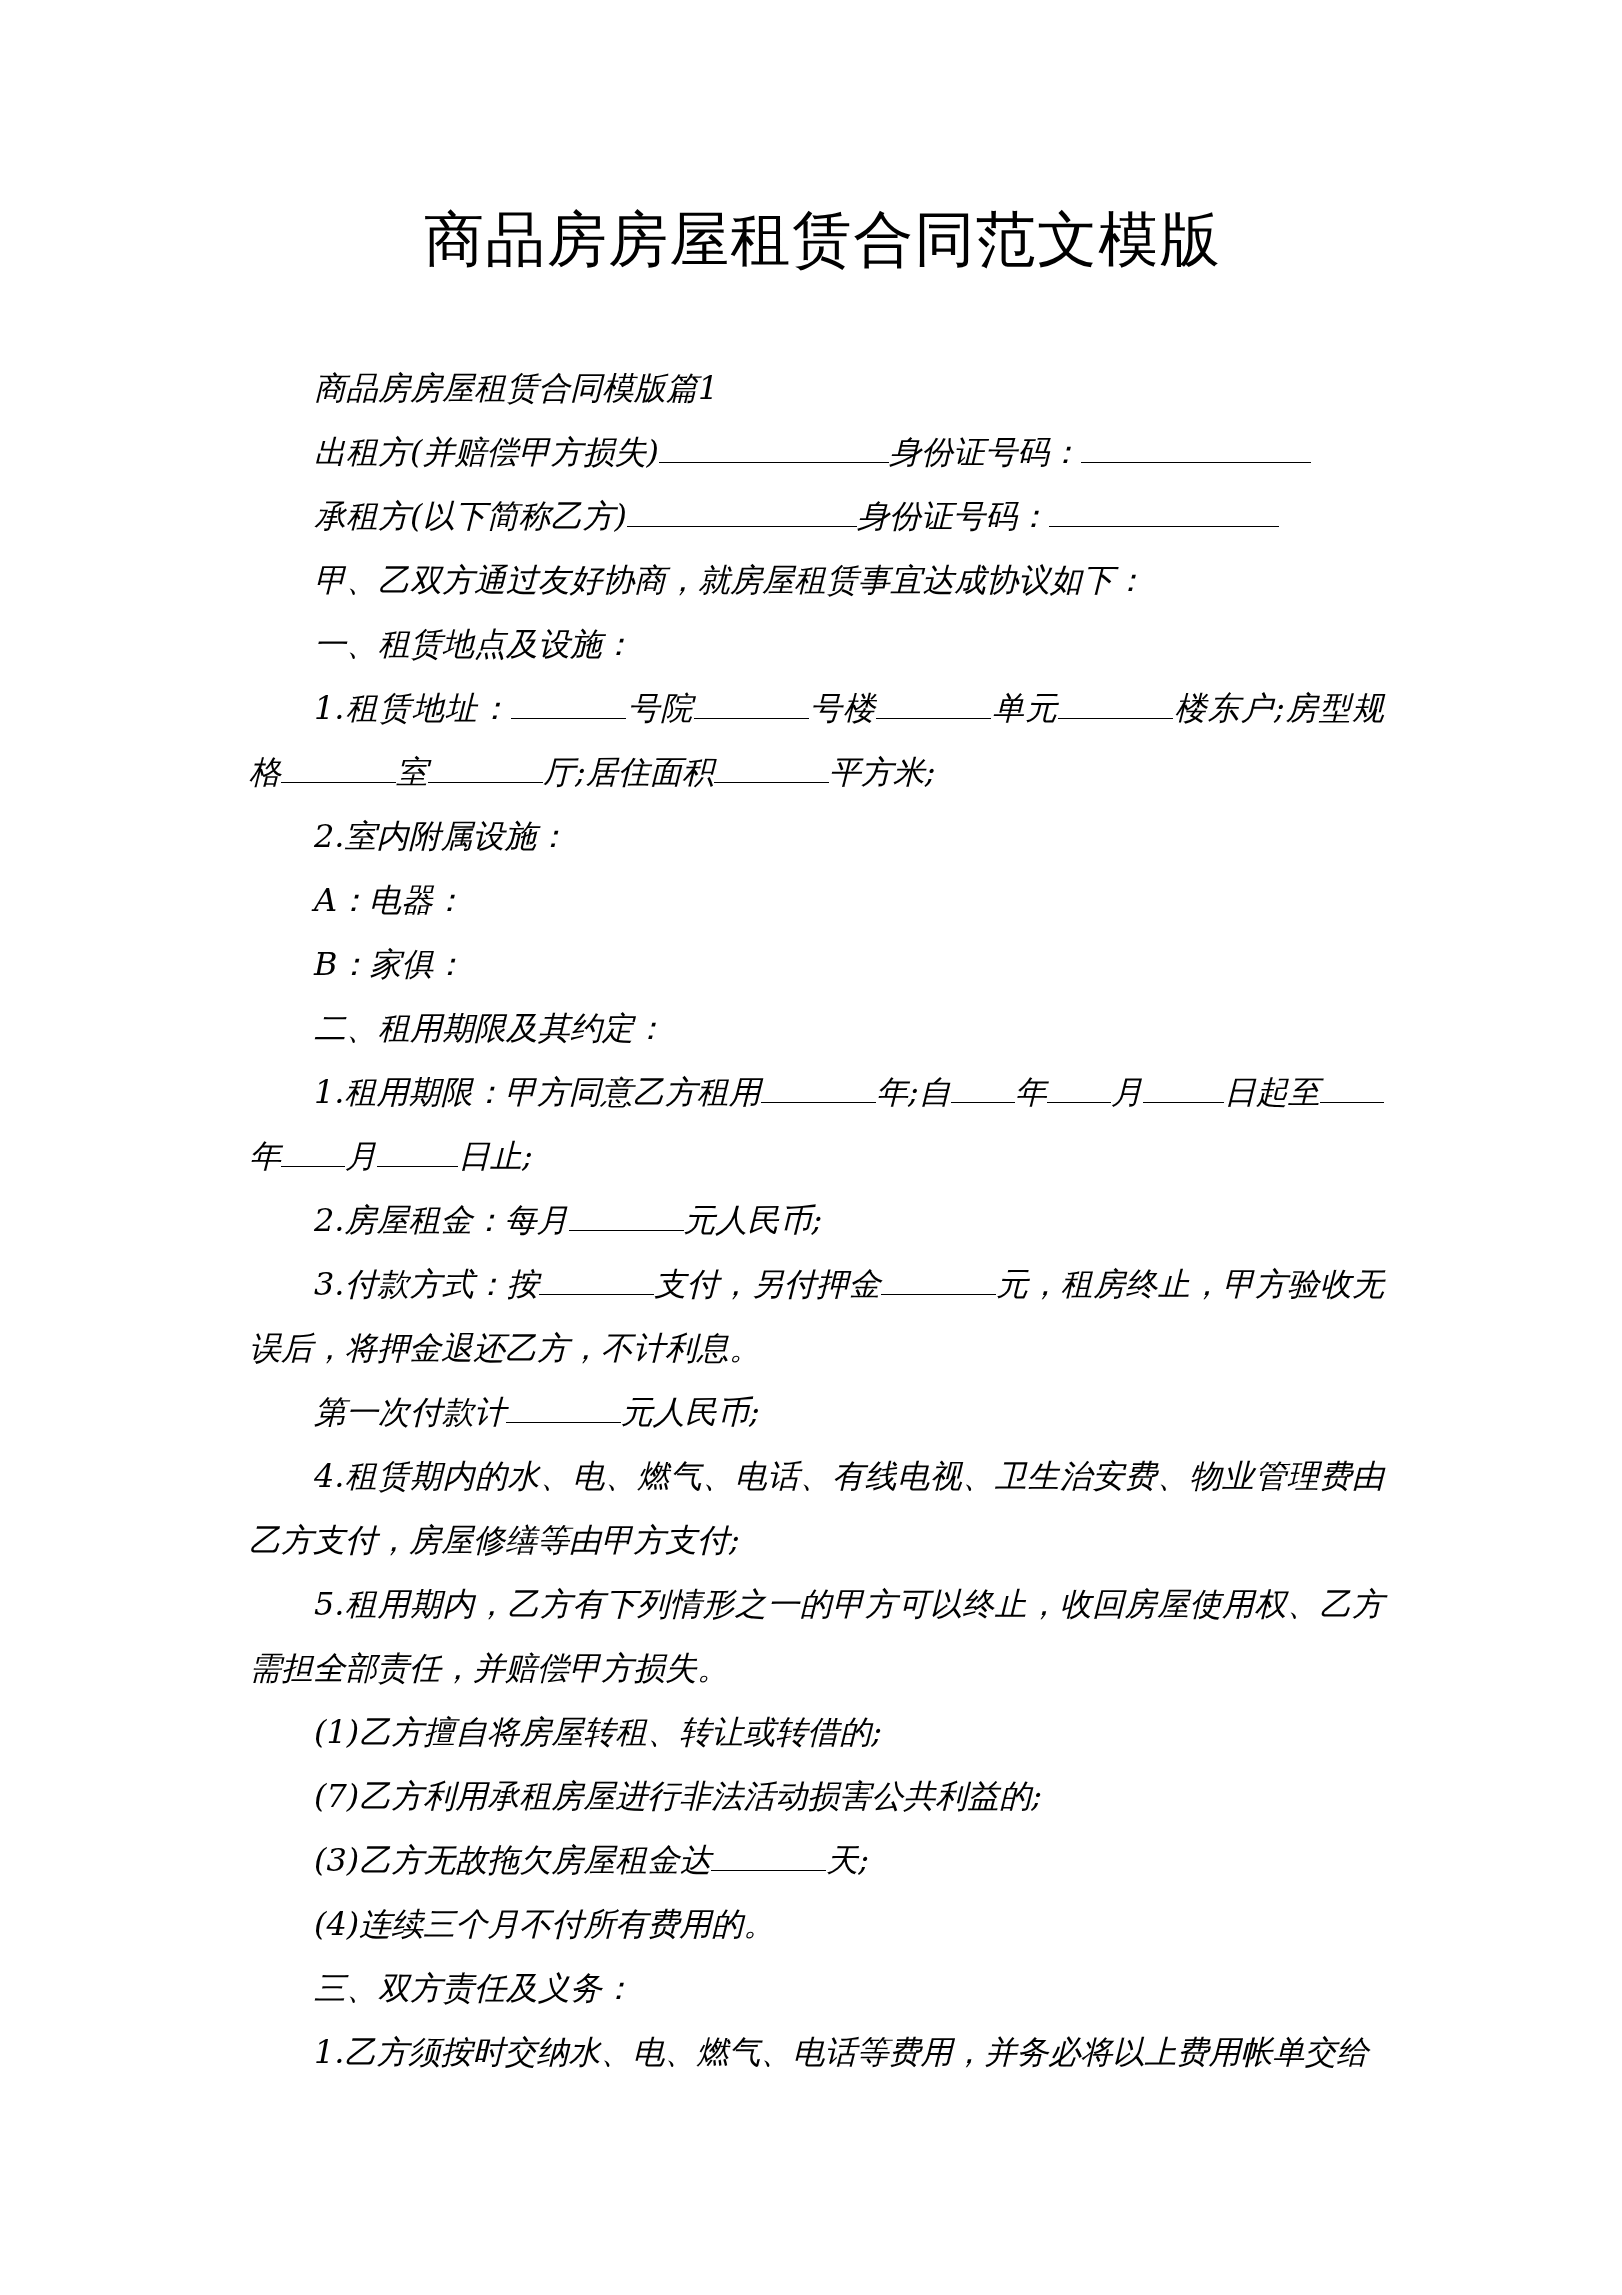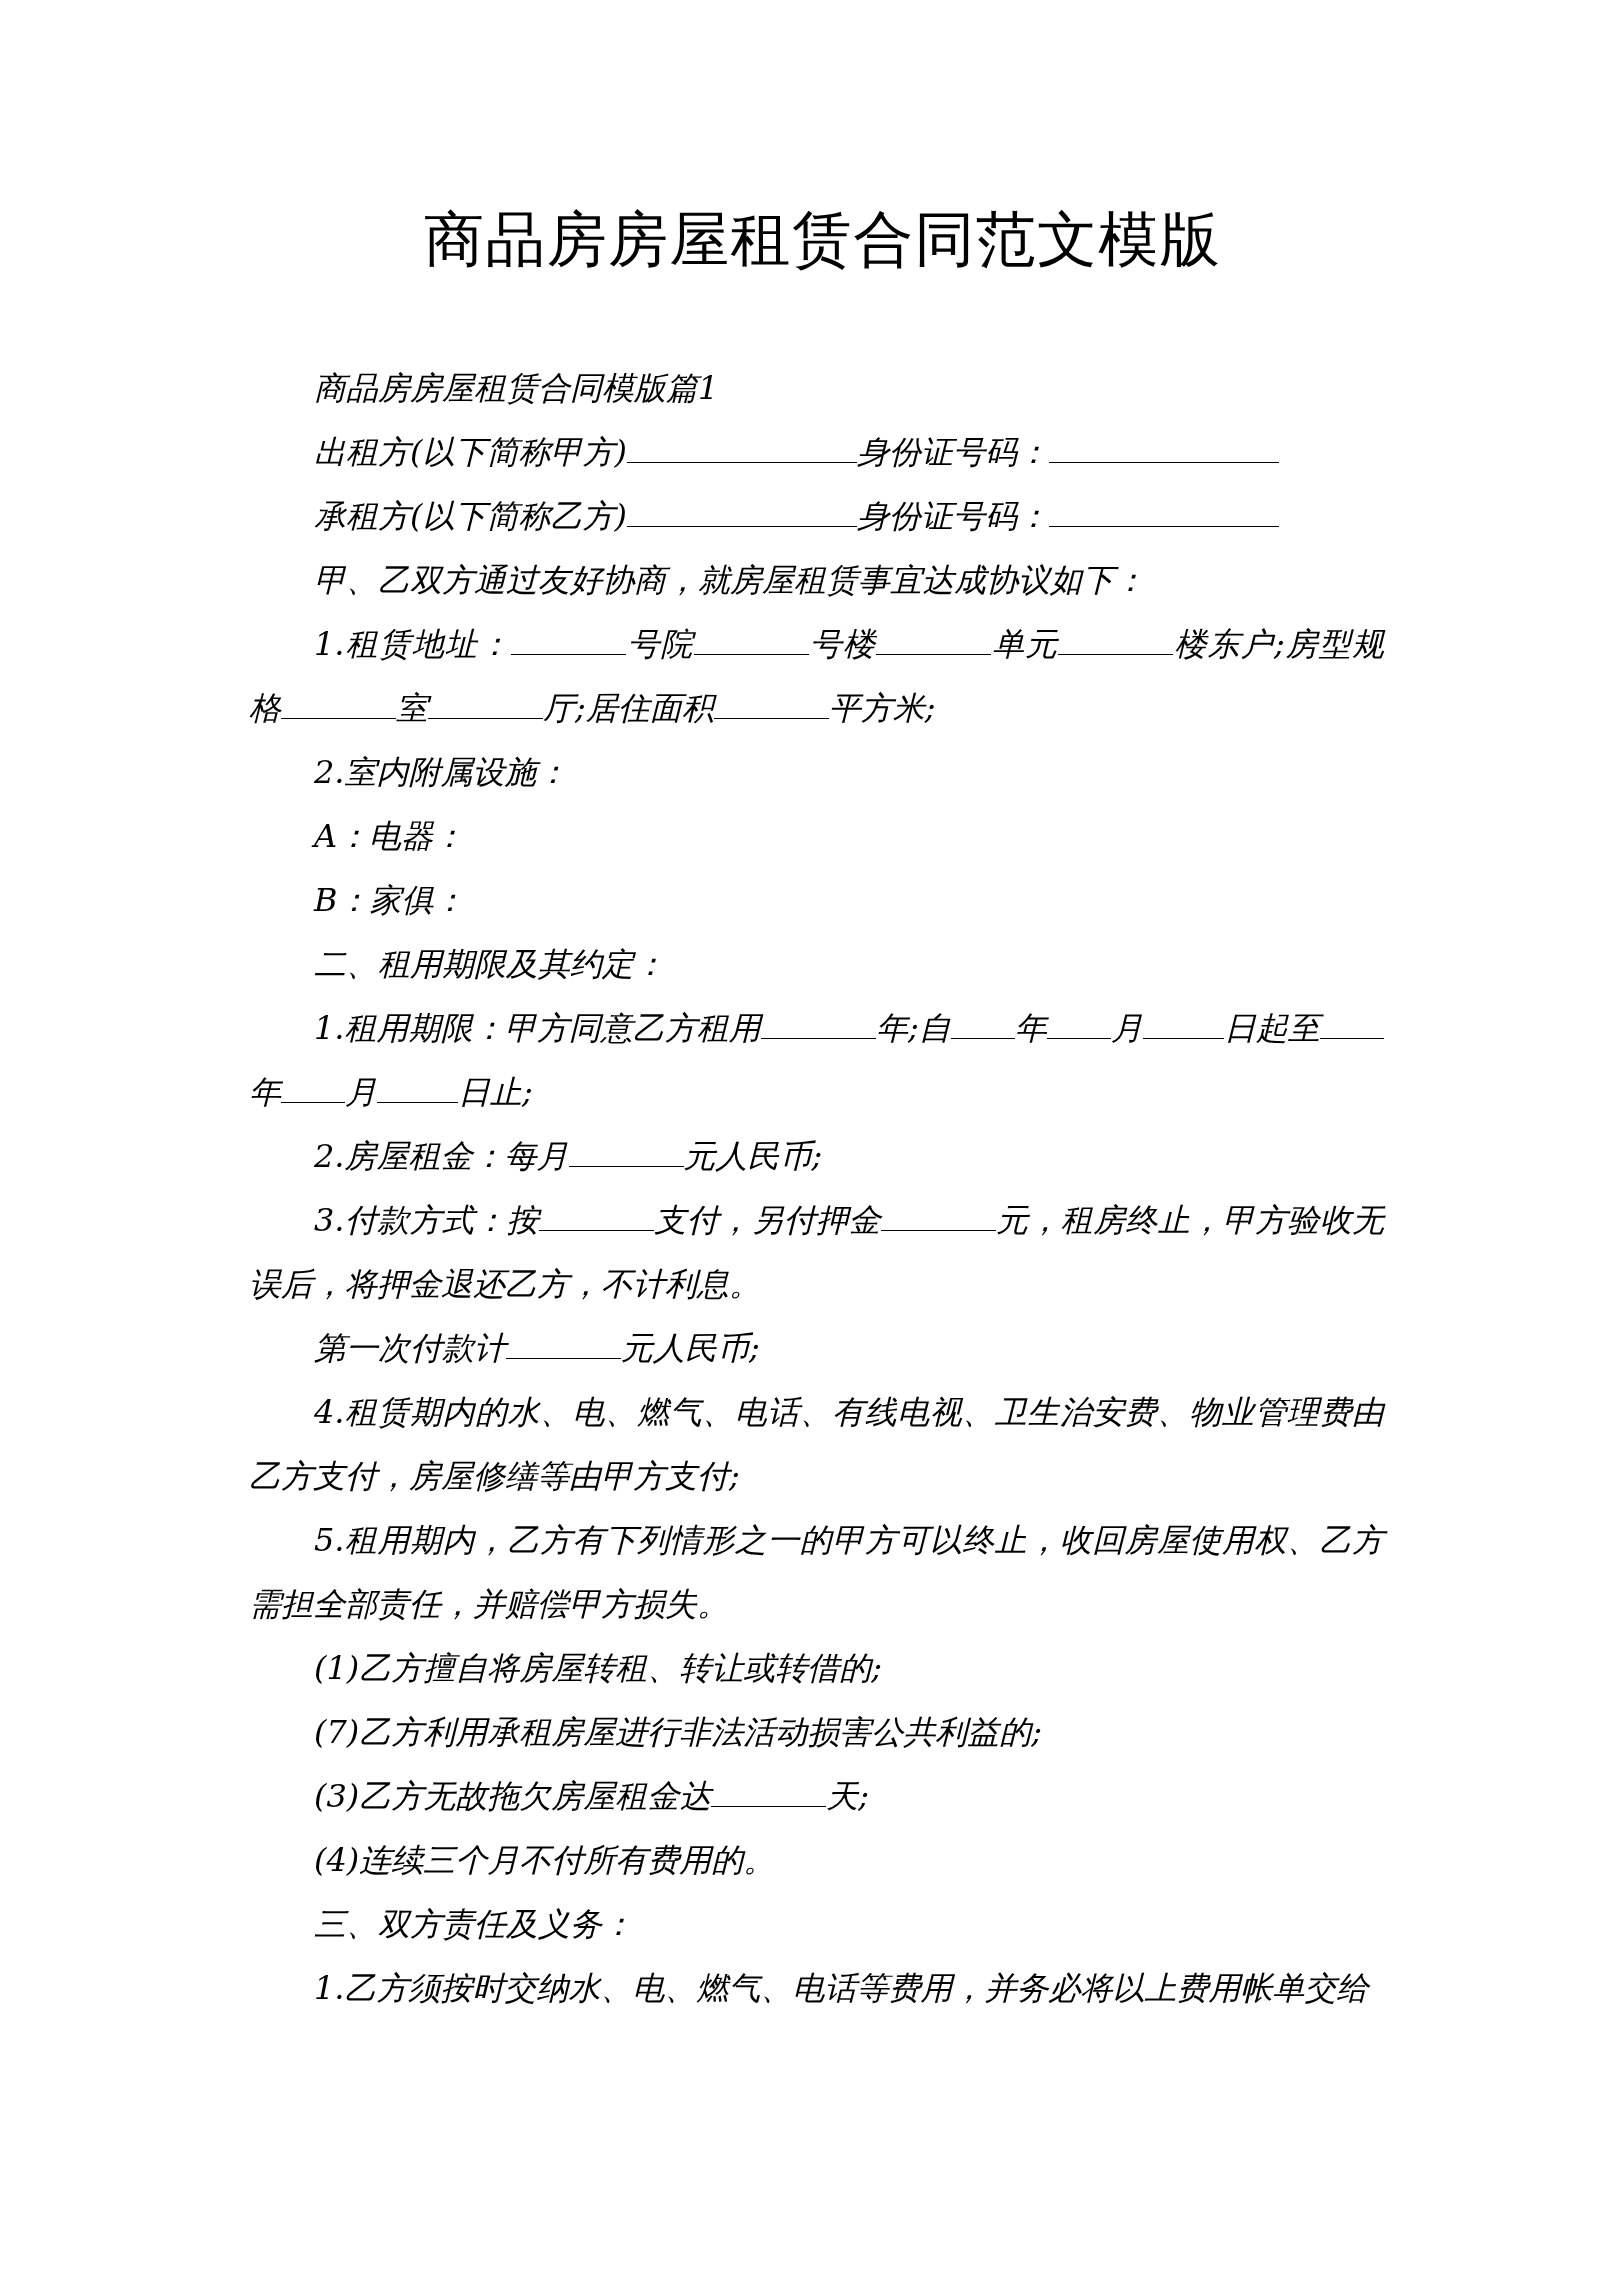--- a/index.html
+++ b/index.html
@@ -29,29 +29,30 @@
 </head>
 <body>
 
 <div class="page">
   <div class="title">商品房房屋租赁合同范文模版</div>
 
   <div class="body">
     <p class="p">商品房房屋租赁合同模版篇1</p>
 
     <p class="p">
-      <span>出租方(以下简称甲方)</span><span class="blank b14"></span><span>身份证号码：</span><span class="blank b14"></span>
+      <span>出租方(并赔偿甲方损失)</span><span class="blank b14"></span><span>身份证号码：</span><span class="blank b14"></span>
     </p>
 
     <p class="p">
       <span>承租方(以下简称乙方)</span><span class="blank b14"></span><span>身份证号码：</span><span class="blank b14"></span>
     </p>
 
     <p class="p">甲、乙双方通过友好协商，就房屋租赁事宜达成协议如下：</p>
 
+    <p class="p">一、租赁地点及设施：</p>
 
     <p class="p">
       <span>1.租赁地址：</span><span class="blank b6"></span><span>号院</span><span class="blank b6"></span><span>号楼</span><span class="blank b6"></span><span>单元</span><span class="blank b6"></span><span>楼东户;房型规格</span><span class="blank b6"></span><span>室</span><span class="blank b6"></span><span>厅;居住面积</span><span class="blank b6"></span><span>平方米;</span>
     </p>
 
     <p class="p">2.室内附属设施：</p>
     <p class="p">A：电器：</p>
     <p class="p">B：家俱：</p>
 
     <p class="p">二、租用期限及其约定：</p>

